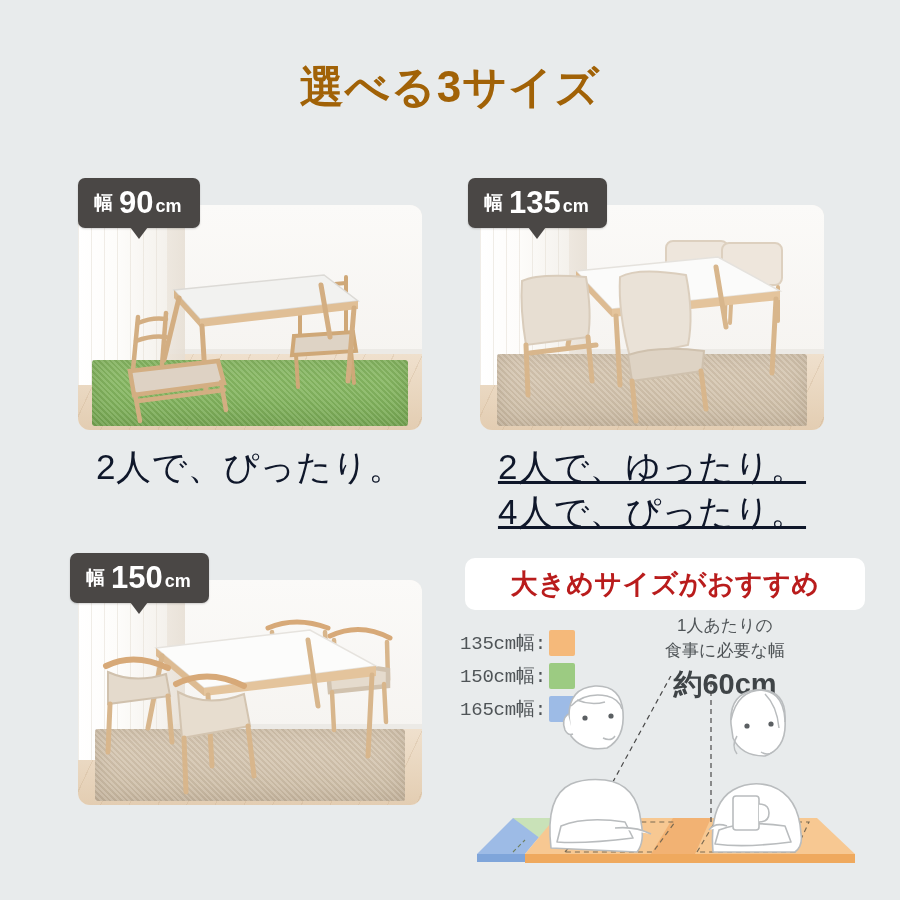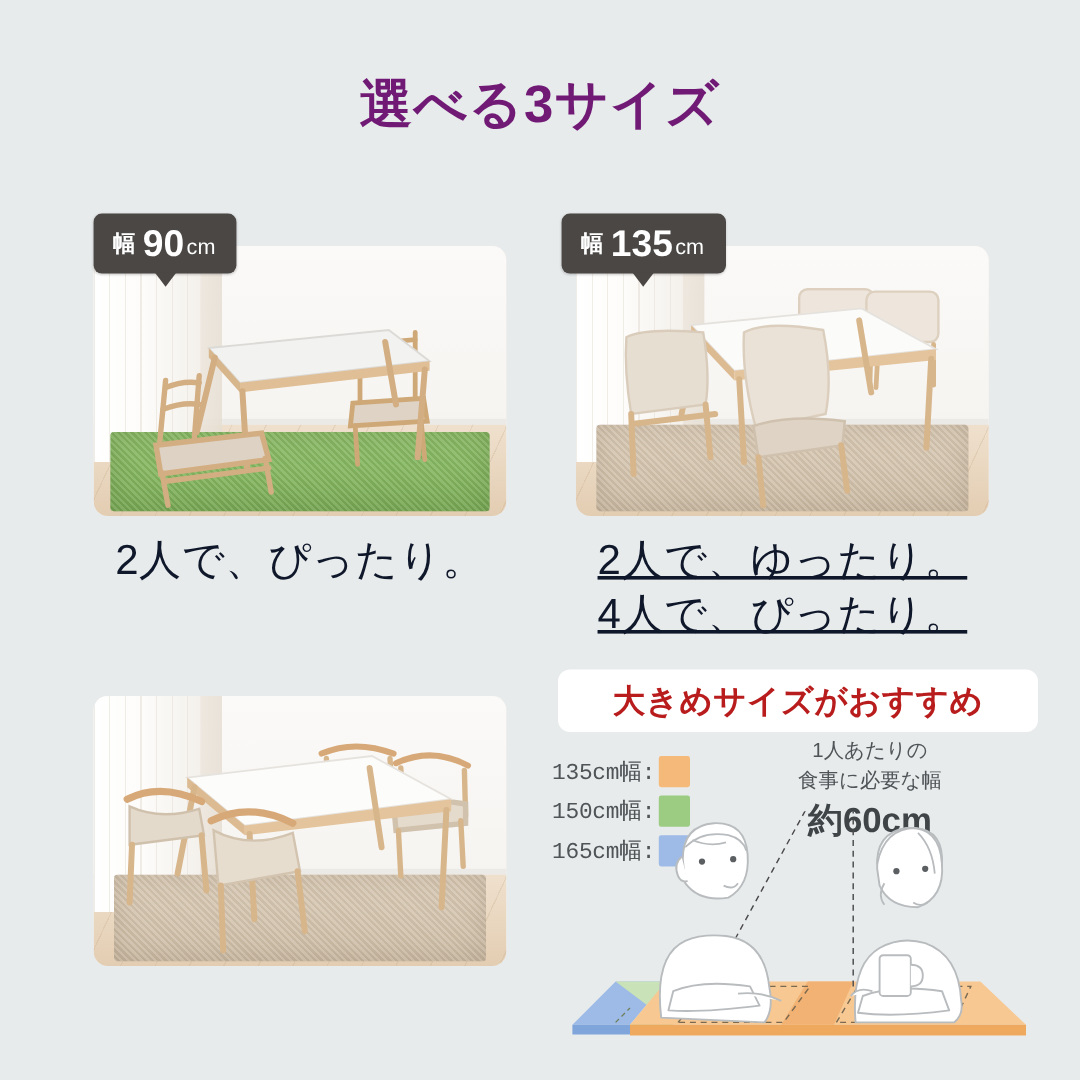--- a/index.html
+++ b/index.html
@@ -11,21 +11,21 @@
     overflow:hidden;
     position:relative;
   }
   .page{position:relative;width:900px;height:900px;}
 
   
   .title{
     position:absolute;left:0;top:58px;width:900px;
     text-align:center;
     font-size:44px;font-weight:bold;letter-spacing:1px;
-    color:#701a75;
+    color:#a16207;
   }
 
   
   .photo{
     position:absolute;
     border-radius:12px;
     overflow:hidden;
     background:#f3efe9;
   }
   .p1{left:78px;top:205px;width:344px;height:225px;}
@@ -71,21 +71,21 @@
     background:#4a4745;
     color:#ffffff;
     border-radius:7px;
     padding:9px 18px 10px 16px;
     line-height:1;
     white-space:nowrap;
     box-shadow:0 1px 2px rgba(0,0,0,.18);
   }
   .badge .lbl{font-size:19px;font-weight:bold;vertical-align:4px;}
   .badge .num{font-size:31px;font-weight:bold;letter-spacing:0px;margin:0 2px 0 6px;}
-  .badge .unit{font-size:18px;font-weight:normal;vertical-align:1px;}
+  .badge .unit{font-size:18px;font-weight:bold;vertical-align:1px;}
   .badge .tail{
     position:absolute;left:50%;margin-left:-9px;bottom:-11px;
     width:0;height:0;border-left:9px solid transparent;border-right:9px solid transparent;
     border-top:12px solid #4a4745;
   }
   .b1{left:78px;top:178px;}
   .b2{left:468px;top:178px;}
   .b3{left:70px;top:553px;}
 
   
@@ -290,20 +290,24 @@
             <path d="M100 112 Q130 128 166 114 L172 146 L104 158 Z" fill="#e7ddcf" stroke="#d3c4b0" stroke-width="2"></path>
             <g stroke="#d8b68c" stroke-width="5" stroke-linecap="round">
               <path d="M106 158 L108 212"></path>
                 <path d="M170 146 L176 196"></path>
             </g>
           </g>
         </svg>
       </div>
     </div>
   </div>
+  <div class="badge b3">
+    <span class="lbl">幅</span><span class="num">150</span><span class="unit">cm</span>
+    <span class="tail"></span>
+  </div>
 
   <div class="rec">
     <div class="rec-header">大きめサイズがおすすめ</div>
 
     <div class="legend">
       <div class="legend-row">
         <span class="legend-label">135cm幅:</span>
         <span class="swatch" style="background:#f5b97a"></span>
       </div>
       <div class="legend-row">

